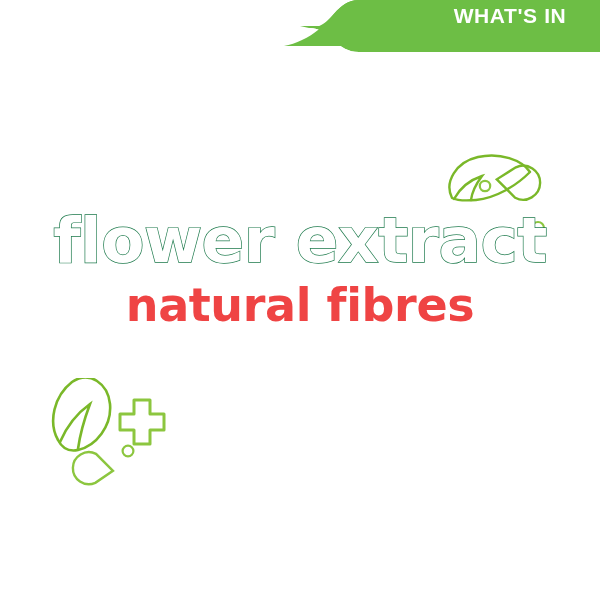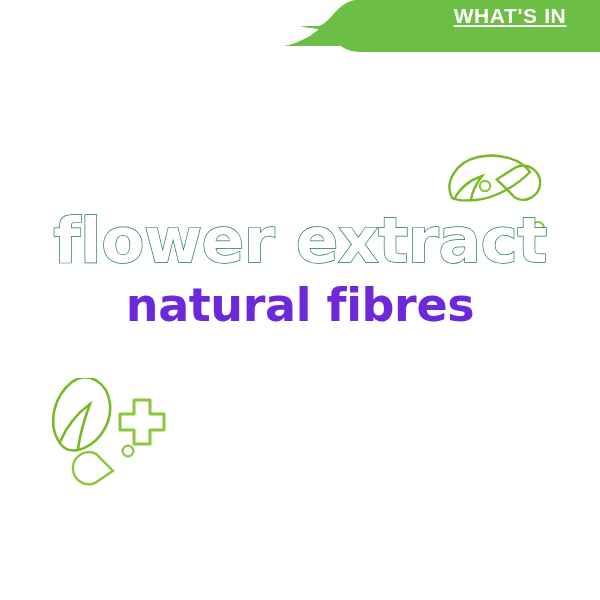--- a/index.html
+++ b/index.html
@@ -40,21 +40,20 @@
     left: 430px;
     width: 160px;
     text-align: center;
     color: #ffffff;
     font-family: "Liberation Sans", sans-serif;
     font-weight: bold;
     font-size: 21px;
     letter-spacing: 0.6px;
     line-height: 26px;
     white-space: nowrap;
-    text-decoration: underline;
   }
 
   
   .deco {
     position: absolute;
     pointer-events: none;
   }
   #deco-top-right {
     top: 140px;
     left: 430px;
@@ -100,21 +99,21 @@
     white-space: nowrap;
     margin-top: 2px;
   }
 
   .line-solid-light {
     font-family: "DejaVu Sans", sans-serif;
     font-weight: bold;
     font-size: 46px;
     line-height: 58px;
     letter-spacing: -0.4px;
-    color: #6d28d9;
+    color: #ef4444;
     white-space: nowrap;
     margin-top: 0px;
   }
 </style>
 </head>
 <body>
 
 <div id="canvas">
 
   <div id="banner-wrap">

